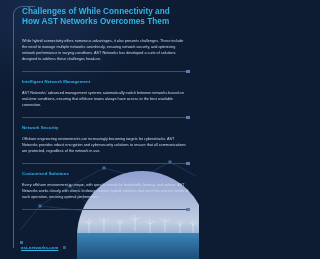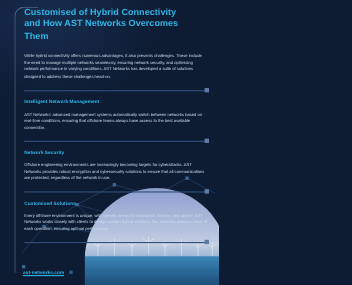--- a/index.html
+++ b/index.html
@@ -268,21 +268,21 @@
           <line x1="0" y1="-8" x2="-3.5" y2="-11"></line>
           <line x1="0" y1="-8" x2="3.5" y2="-11"></line>
           <line x1="0" y1="-8" x2="0" y2="-12.5"></line>
         </g>
       </g>
     </svg>
   </div>
 
   <div id="content">
 
-    <div class="title">Customised of Hybrid Connectivity and How AST Networks Overcomes Them</div>
+    <div class="title">Challenges of While Connectivity and How AST Networks Overcomes Them</div>
 
     <div class="intro">While hybrid connectivity offers numerous advantages, it also presents challenges. These include the need to manage multiple networks seamlessly, ensuring network security, and optimising network performance in varying conditions. AST Networks has developed a suite of solutions designed to address these challenges head-on.</div>
 
     <div class="divider-line">
       <span class="divider-node"></span>
     </div>
     <div class="sec-head">Intelligent Network Management</div>
     <div class="sec-body">AST Networks' advanced management systems automatically switch between networks based on real-time conditions, ensuring that offshore teams always have access to the best available connection.</div>
 
     <div class="divider-line">

